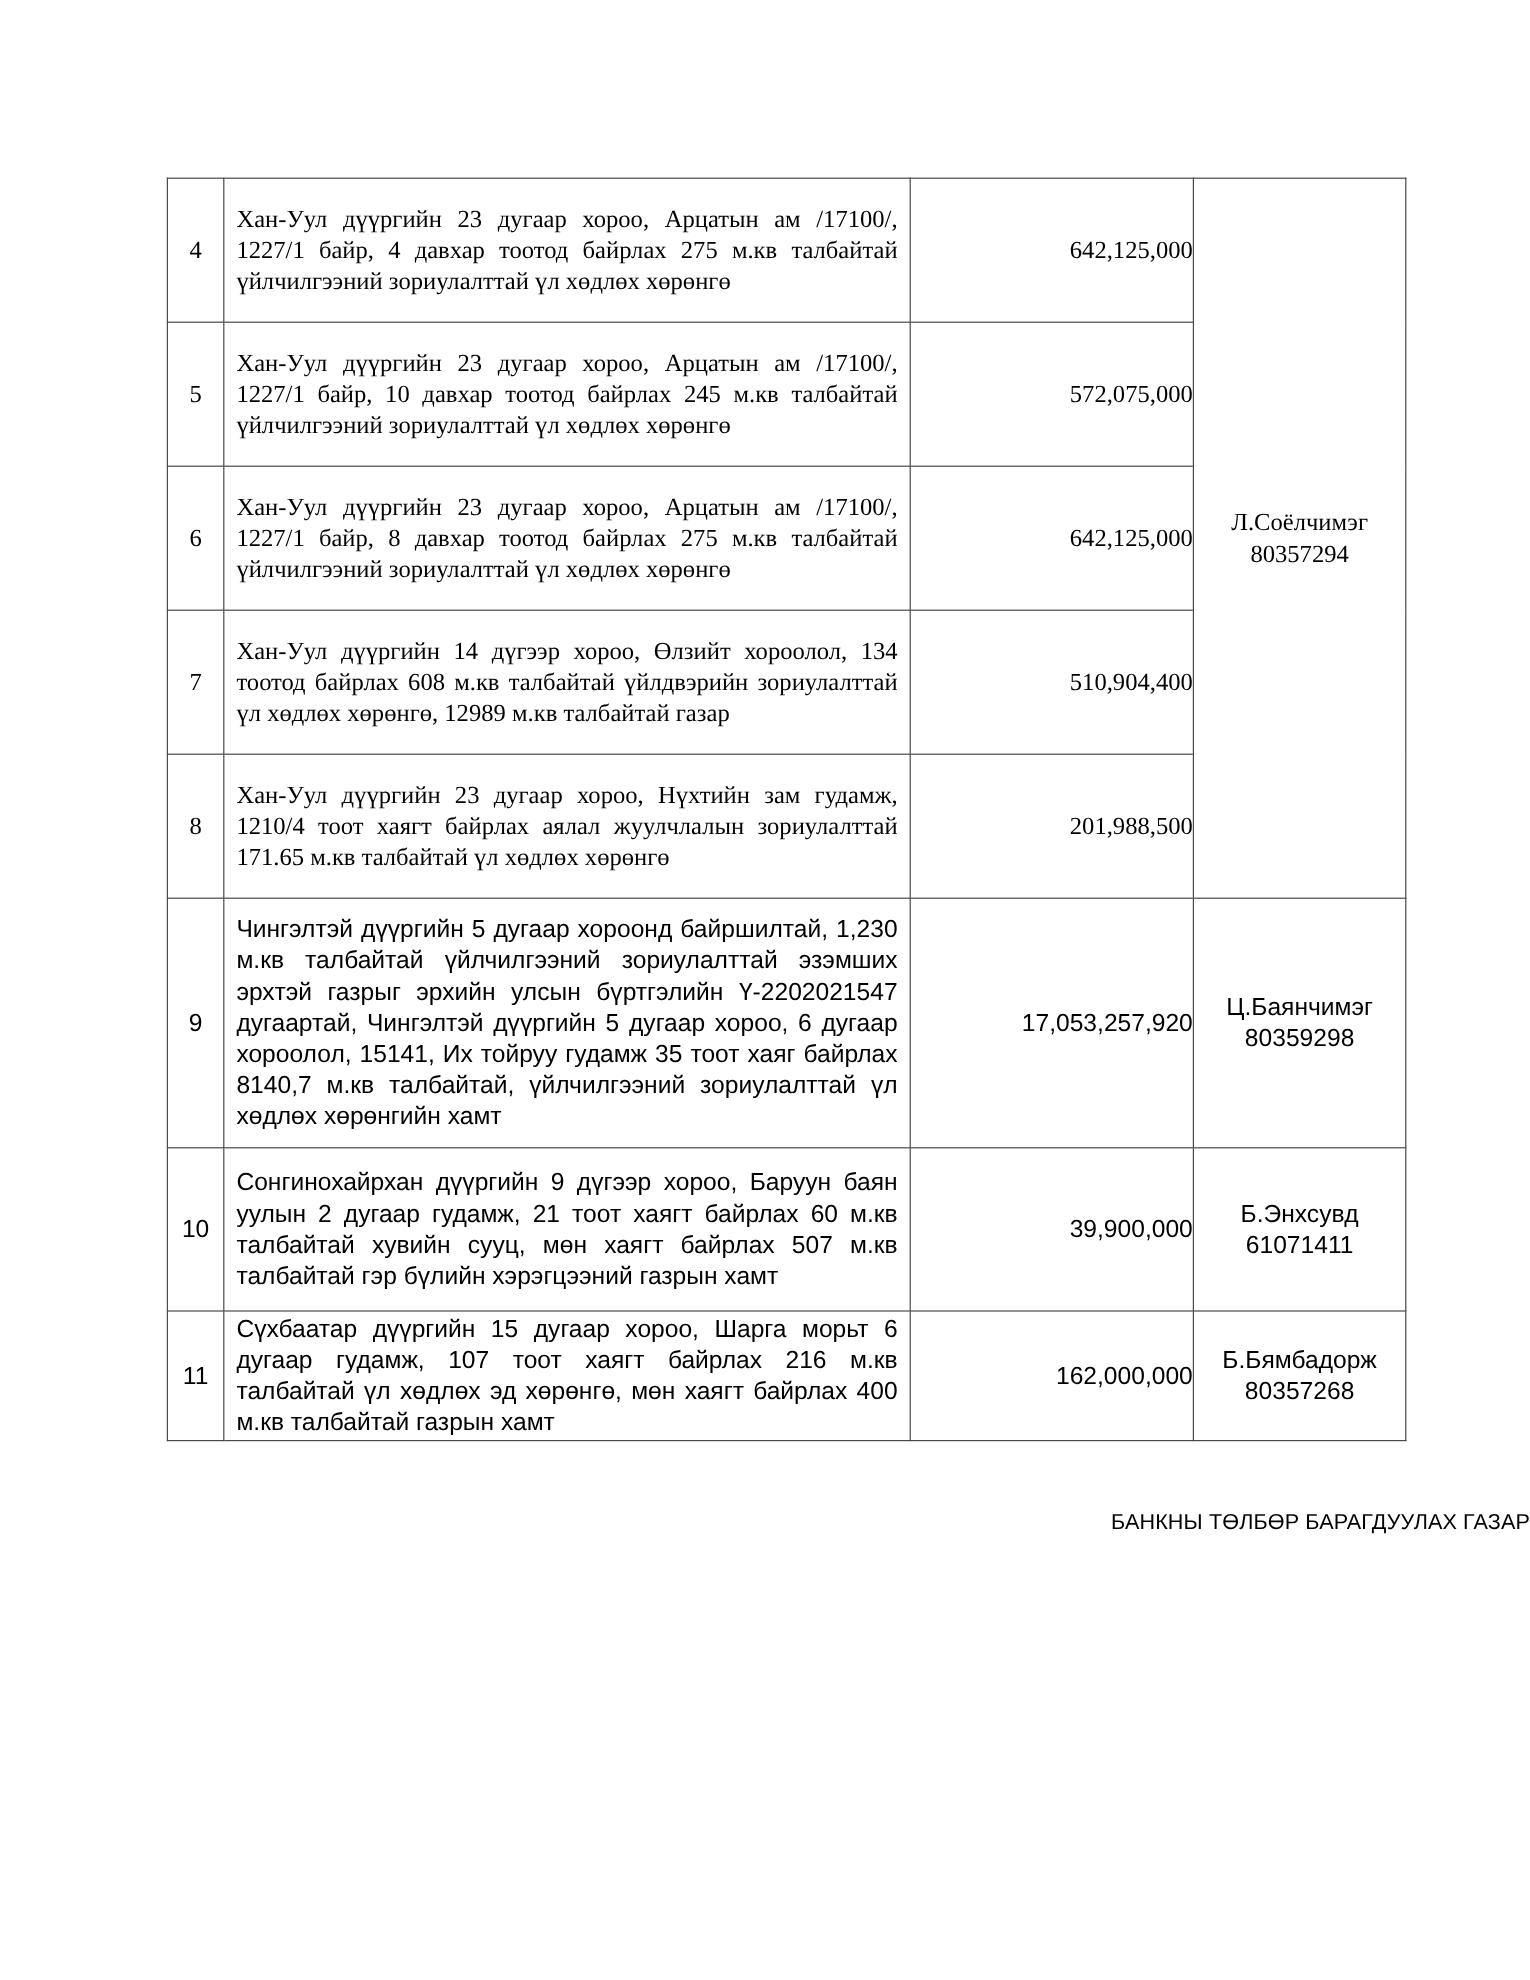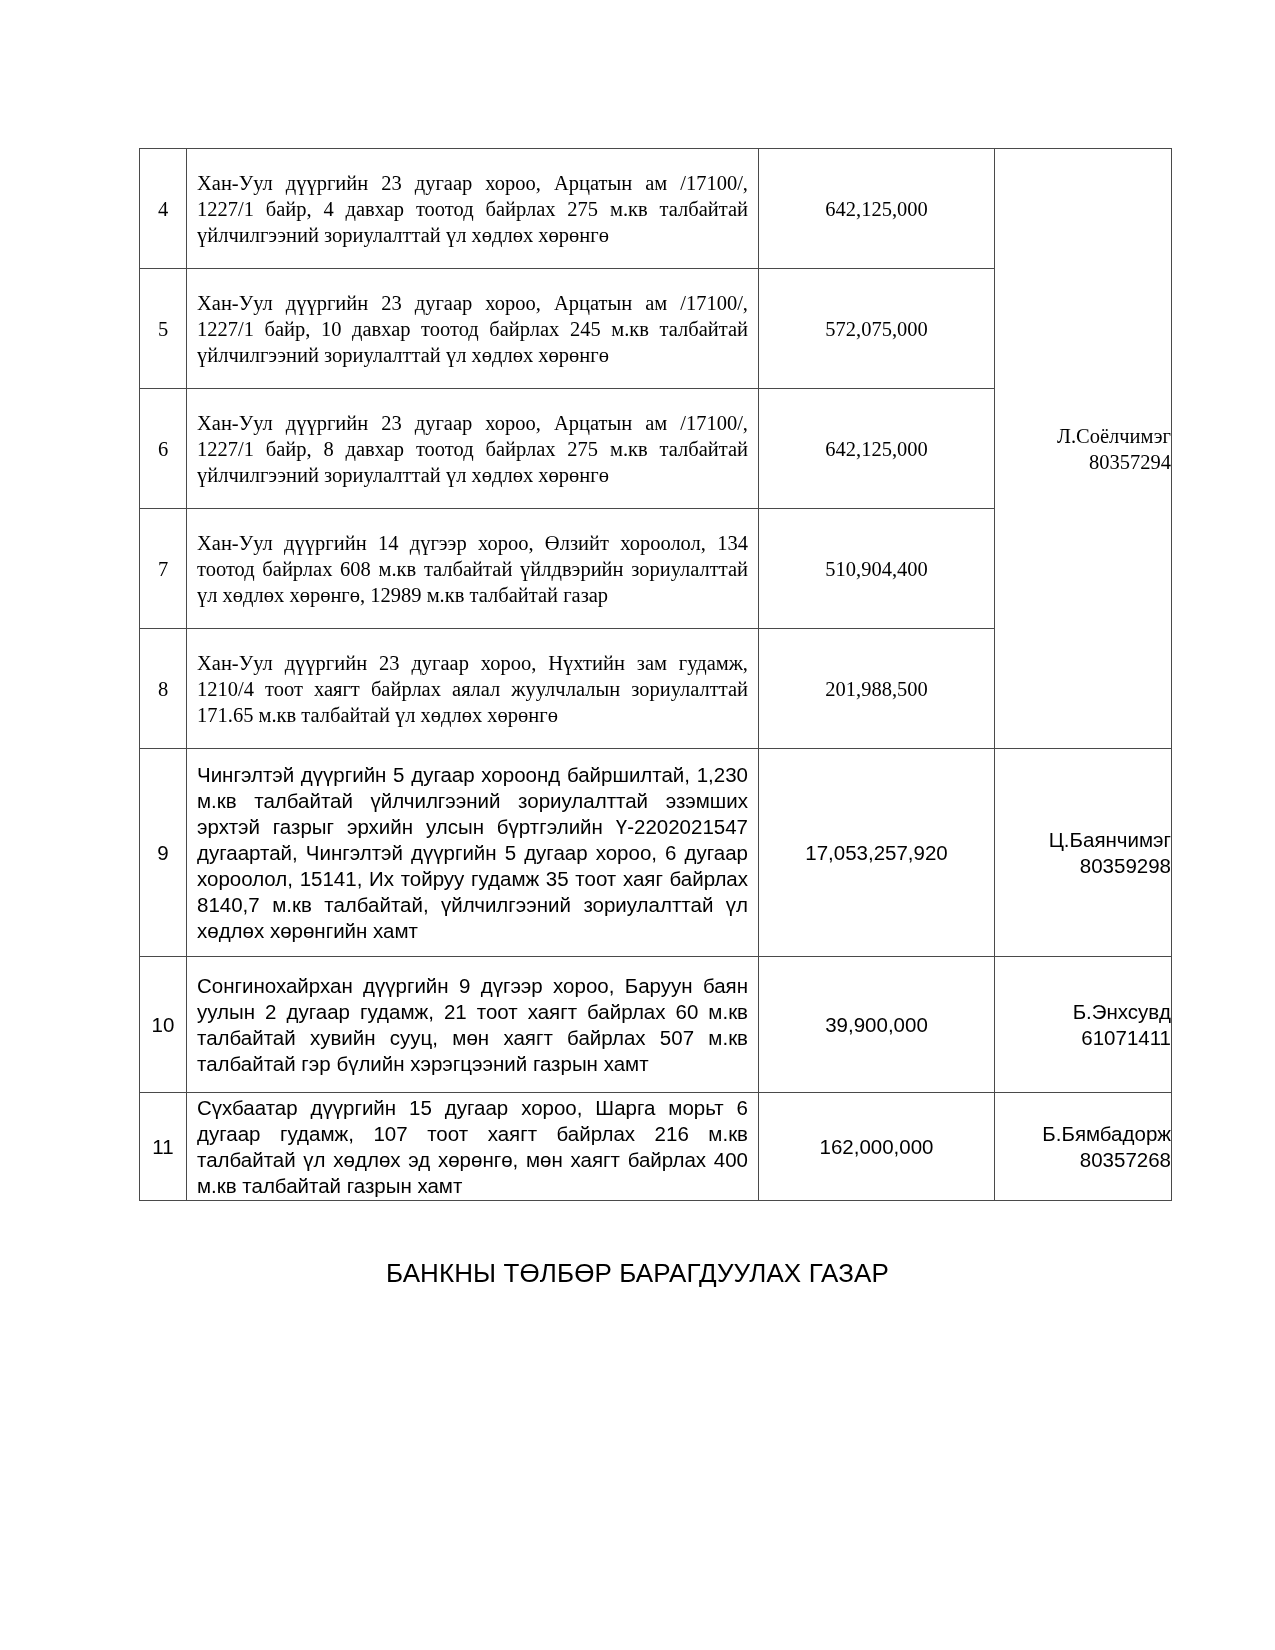--- a/index.html
+++ b/index.html
@@ -3,29 +3,29 @@
   <meta charset="utf-8">
   <style>
     html, body { margin: 0; padding: 0; background: #ffffff; }
     body { width: 1275px; height: 1650px; position: relative; overflow: hidden;
            font-family: "Liberation Sans", sans-serif; color: #000; }
     .tbl { position: absolute; left: 139px; top: 148px; width: 1017px;
            border-collapse: collapse; table-layout: fixed; font-size: 20.5px; line-height: 26px; }
     .tbl td { border: 1.4px solid #4a4a4a; vertical-align: middle; padding: 0; }
     .c-no { width: 46px; text-align: center; }
     .c-desc { width: 551px; text-align: justify; text-align-last: left; padding: 0 10px 0 10px !important; }
-    .c-amt { width: 235px; text-align: center; }
-    .c-contact { width: 176px; text-align: right; margin-left: 20px; }
+    .c-amt { width: 235px; text-align: right; }
+    .c-contact { width: 176px; text-align: center; margin-left: 20px; }
     .r4 td, .r5 td, .r6 td, .r7 td, .r8 td { height: 119px; font-family: Liberation Serif, serif; }
     .r9 td { height: 207px; }
     .r10 td { height: 135px; }
     .r11 td { height: 107px; }
     .contact-name, .contact-phone { display: block; }
-    .footer { position: absolute; left: 0; width: 1275px; top: 1258px; text-align: center;
-              font-size: 26px; letter-spacing: 0.1px; }
+    .footer { position: absolute; left: 0; width: 1275px; top: 1258px; text-align: right;
+              font-size: 18px; letter-spacing: 0.1px; }
   </style>
 </head>
 <body>
 
 <table class="tbl">
   <tbody>
     <tr class="r4">
       <td class="c-no">4</td>
       <td class="c-desc">Хан-Уул дүүргийн 23 дугаар хороо, Арцатын ам /17100/, 1227/1 байр, 4 давхар тоотод байрлах 275 м.кв талбайтай үйлчилгээний зориулалттай үл хөдлөх хөрөнгө</td>
       <td class="c-amt">642,125,000</td>

